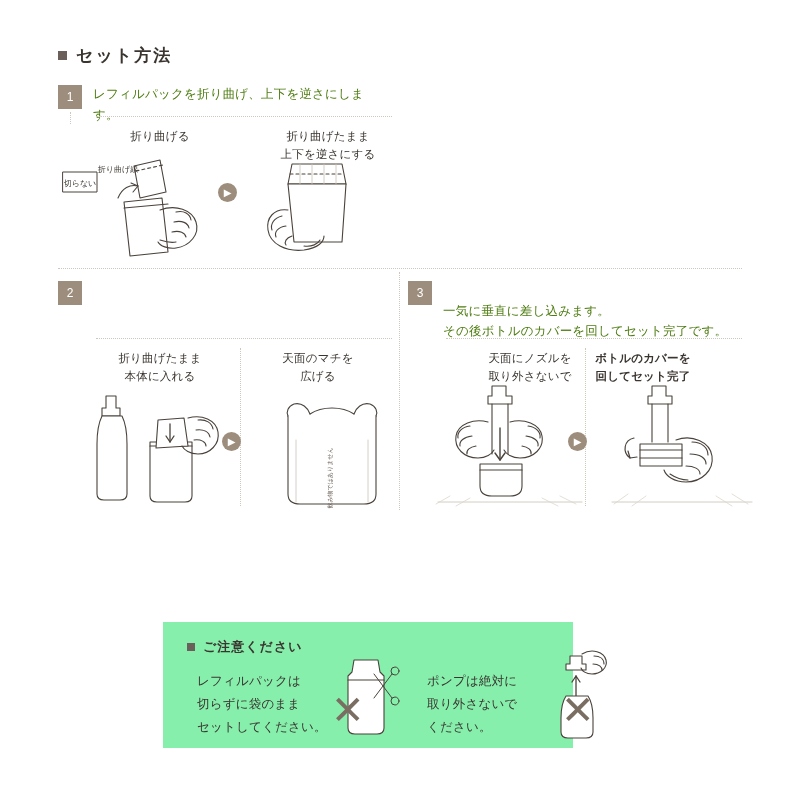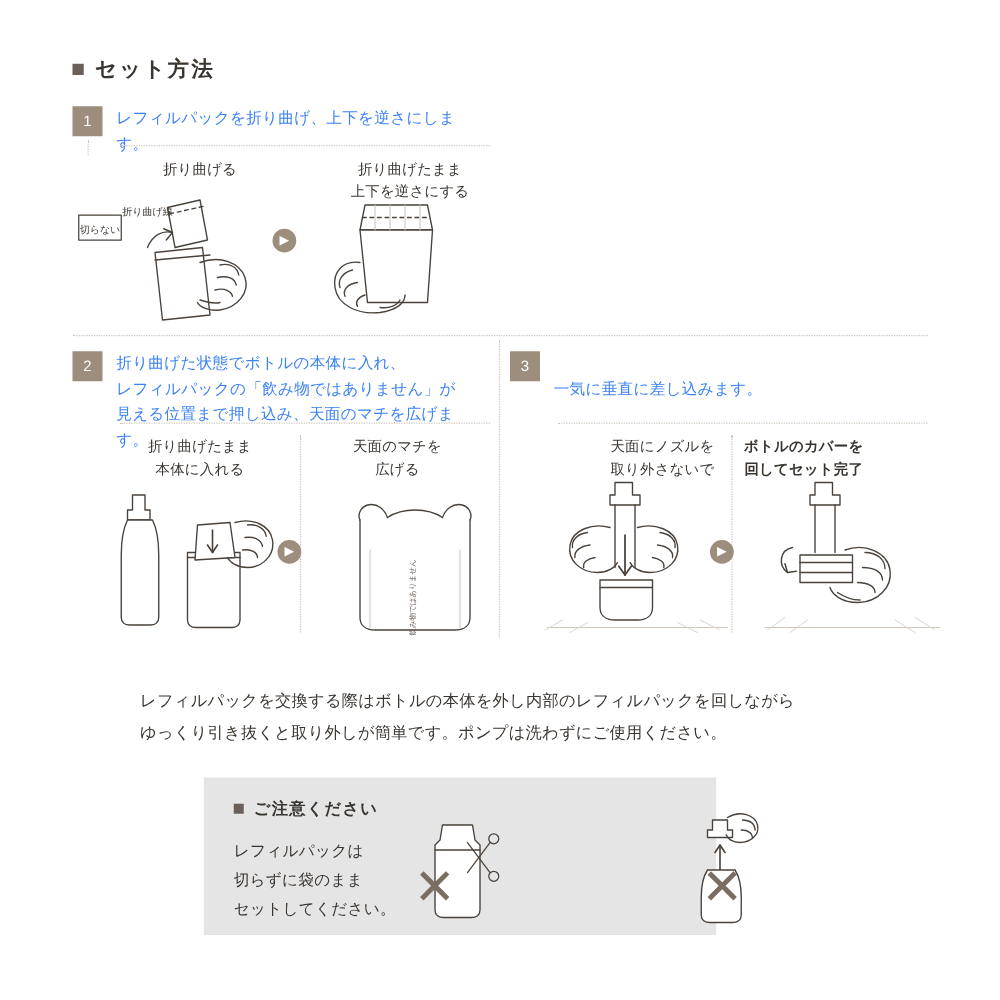--- a/index.html
+++ b/index.html
@@ -35,21 +35,21 @@
     position: absolute;
     display: flex; align-items: flex-start; gap: 11px;
   }
   .step-num {
     width: 24px; height: 24px; min-width: 24px;
     background: #9d8d7c; color: #ffffff;
     font-size: 12px; display: flex; align-items: center; justify-content: center;
     margin-top: 1px;
   }
   .step-text {
-    font-size: 12.5px; line-height: 1.65; color: #3b82f6; letter-spacing: .2px;
+    font-size: 12.5px; line-height: 1.65; color: #4d7c0f; letter-spacing: .2px;
   }
 
   
   .hr-dot {
     position: absolute; border-top: 1px dotted #cfc6bd; height: 0;
   }
   .vr-dot {
     position: absolute; border-left: 1px dotted #cfc6bd; width: 0;
   }
 
@@ -75,30 +75,30 @@
   
   .body-note {
     position: absolute; left: 112px; top: 548px; width: 600px;
     font-size: 13px; line-height: 1.95; color: #3b3530; letter-spacing: .2px;
   }
 
   
   .caution {
     position: absolute; left: 163px; top: 622px;
     width: 410px; height: 126px;
-    background: #e5e5e5;
+    background: #86efac;
   }
   .caution-head {
     position: absolute; left: 24px; top: 16px;
     display: flex; align-items: center; gap: 8px;
   }
   .caution-head .sq { width: 8px; height: 8px; background: #6b6059; }
   .caution-head .t { font-size: 13px; font-weight: 600; letter-spacing: 1px; }
   .caution-text {
-    position: absolute; font-size: 12.5px; line-height: 1.85; letter-spacing: .2px;
+    position: absolute; font-size: 12.5px; line-height: 1.85; letter-spacing: .2px; margin-left: 10px;
   }
   .xmark {
     position: absolute; color: #7a6d62; font-size: 40px; line-height: 1;
     font-weight: 300;
   }
 </style>
 </head>
 <body>
 
 <div class="page">
@@ -162,32 +162,28 @@
       <path d="M26 76 C18 77 14 82 16 87"></path>
       <path d="M32 86 C26 88 24 92 26 95"></path>
       <path d="M44 96 C52 97 58 94 60 90"></path>
     </g>
   </svg>
 
   <div class="hr-dot" style="left:58px; top:268px; width:684px;"></div>
 
   <div class="step-head" style="left:58px; top:280px; width:330px;">
     <div class="step-num">2</div>
-    <div class="step-text">
-      <span>折り曲げた状態でボトルの本体に入れ、</span><br>
-      <span>レフィルパックの「飲み物ではありません」が</span><br>
-      <span>見える位置まで押し込み、天面のマチを広げます。</span>
-    </div>
   </div>
 
   <div class="step-head" style="left:408px; top:280px; width:340px;">
     <div class="step-num">3</div>
     <div class="step-text">
       <br>
       <span>一気に垂直に差し込みます。</span><br>
+      <span>その後ボトルのカバーを回してセット完了です。</span>
     </div>
   </div>
 
   <div class="hr-dot" style="left:96px; top:338px; width:296px;"></div>
   <div class="hr-dot" style="left:446px; top:338px; width:296px;"></div>
 
   <div class="vr-dot" style="left:399px; top:272px; height:238px;"></div>
 
   <div class="vr-dot" style="left:240px; top:348px; height:158px;"></div>
   <div class="vr-dot" style="left:585px; top:348px; height:158px;"></div>
@@ -291,24 +287,20 @@
       <path d="M86 60 C96 60 102 66 102 73"></path>
       <path d="M84 72 C94 72 100 76 100 82"></path>
       <path d="M80 84 C88 84 94 87 94 92"></path>
       <path d="M64 92 C70 96 76 98 82 98"></path>
 
       <path d="M6 120 L146 120" stroke="#cfc6bd" stroke-width="0.9"></path>
       <path d="M22 112 L8 122 M40 114 L26 124 M110 114 L126 124 M126 112 L142 122" stroke="#ddd5cc" stroke-width="0.8"></path>
     </g>
   </svg>
 
-  <div class="body-note">
-    <span>レフィルパックを交換する際はボトルの本体を外し内部のレフィルパックを回しながら</span><br>
-    <span>ゆっくり引き抜くと取り外しが簡単です。ポンプは洗わずにご使用ください。</span>
-  </div>
 
   <div class="caution">
     <div class="caution-head">
       <span class="sq"></span>
       <span class="t">ご注意ください</span>
     </div>
 
     <div class="caution-text" style="left:24px; top:48px; width:150px;">
       <span>レフィルパックは</span><br>
       <span>切らずに袋のまま</span><br>
@@ -320,20 +312,25 @@
         <path d="M26 6 L50 6 L52 18 L56 22 L56 74 C56 78 53 80 49 80 L27 80 C23 80 20 78 20 74 L20 22 L24 18 Z" fill="#ffffff"></path>
         <path d="M20 26 L56 26"></path>
 
         <path d="M64 20 L46 44 M64 44 L46 20" stroke-width="1"></path>
         <circle cx="67" cy="17" r="4" stroke-width="1"></circle>
         <circle cx="67" cy="47" r="4" stroke-width="1"></circle>
       </g>
     </svg>
     <div class="xmark" style="left:168px; top:68px;">✕</div>
 
+    <div class="caution-text" style="left:254px; top:48px; width:160px;">
+      <span>ポンプは絶対に</span><br>
+      <span>取り外さないで</span><br>
+      <span>ください。</span>
+    </div>
 
     <svg style="position:absolute; left:385px; top:22px;" width="80" height="96" viewBox="0 0 80 96">
       <g fill="none" stroke="#4a423b" stroke-width="1.1" stroke-linecap="round" stroke-linejoin="round">
 
         <path d="M22 12 L34 12 L34 20 L38 20 L38 26 L18 26 L18 20 L22 20 Z" fill="#ffffff"></path>
         <path d="M34 10 C44 4 56 8 58 16 C60 24 52 30 44 30 C38 30 34 27 33 24"></path>
         <path d="M46 12 C52 12 56 15 56 20"></path>
         <path d="M45 20 C51 20 54 23 54 26"></path>
 
         <path d="M28 52 L28 32" stroke-width="1.3"></path>

